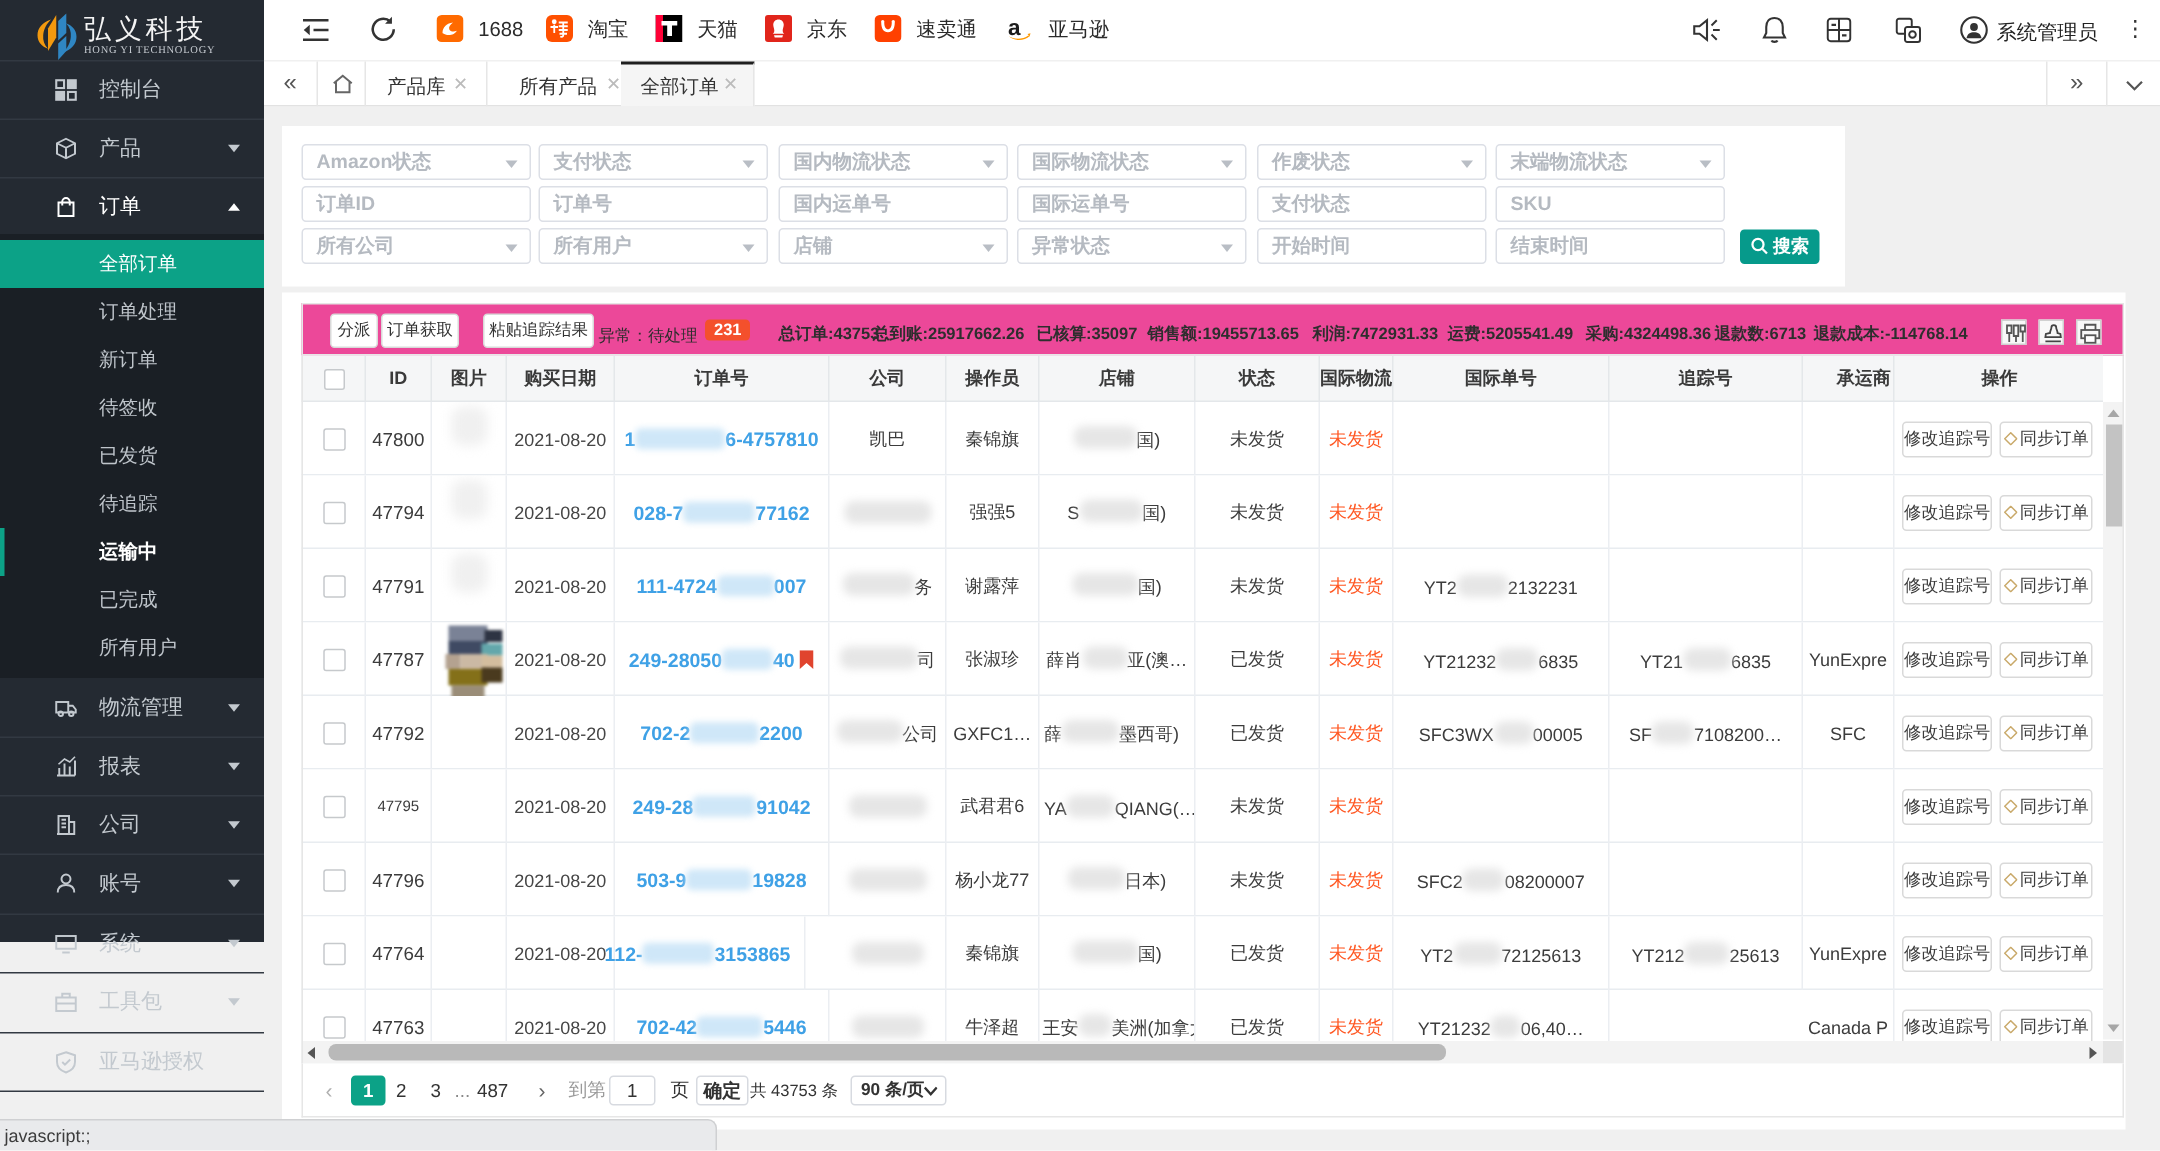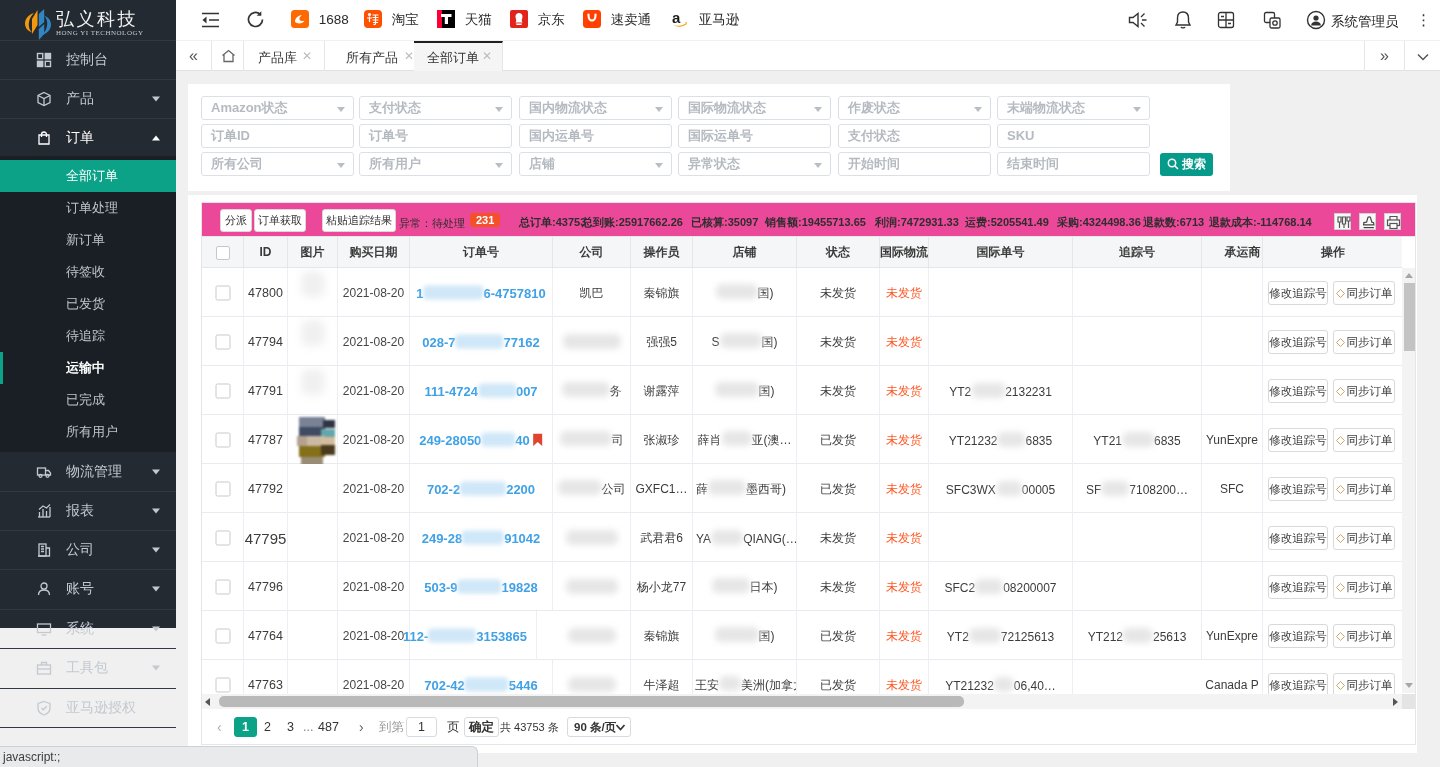--- a/index.html
+++ b/index.html
@@ -626,21 +626,21 @@
             <div class="obtn" style="left:70px;width:62px"><svg style="vertical-align:-1px;margin-right:2px" width="9" height="9" viewBox="0 0 9 9">
                 <path d="M4.5 0.5 L8.5 4.5 L4.5 8.5 L0.5 4.5 Z" fill="none" stroke="#c9a96a" stroke-width="1"></path>
               </svg>同步订单</div>
           </div>
 </div>
 <div class="row" style="top:276px">
 <div class="td" style="left:0;width:42px">
             <span class="cbx"></span>
           </div>
 <div class="td" style="left:42px;width:44px">
-            <span class="c" style="font-size:15px">47795</span>
+            <span class="c" style="font-size:10px">47795</span>
           </div>
 <div class="td" style="left:86px;width:50px"></div>
 <div class="td" style="left:136px;width:72px">
             <span class="c" style="color:#464646">2021-08-20</span>
           </div>
 <div class="td" style="left:208px;width:143px">
             <span class="c ono">249-28<span class="blurb" style="width:42px;height:14px"></span>91042</span>
           </div>
 <div class="td" style="left:351px;width:78px">
             <span class="c"><span class="blurg" style="width:52px;height:15px"></span></span>

